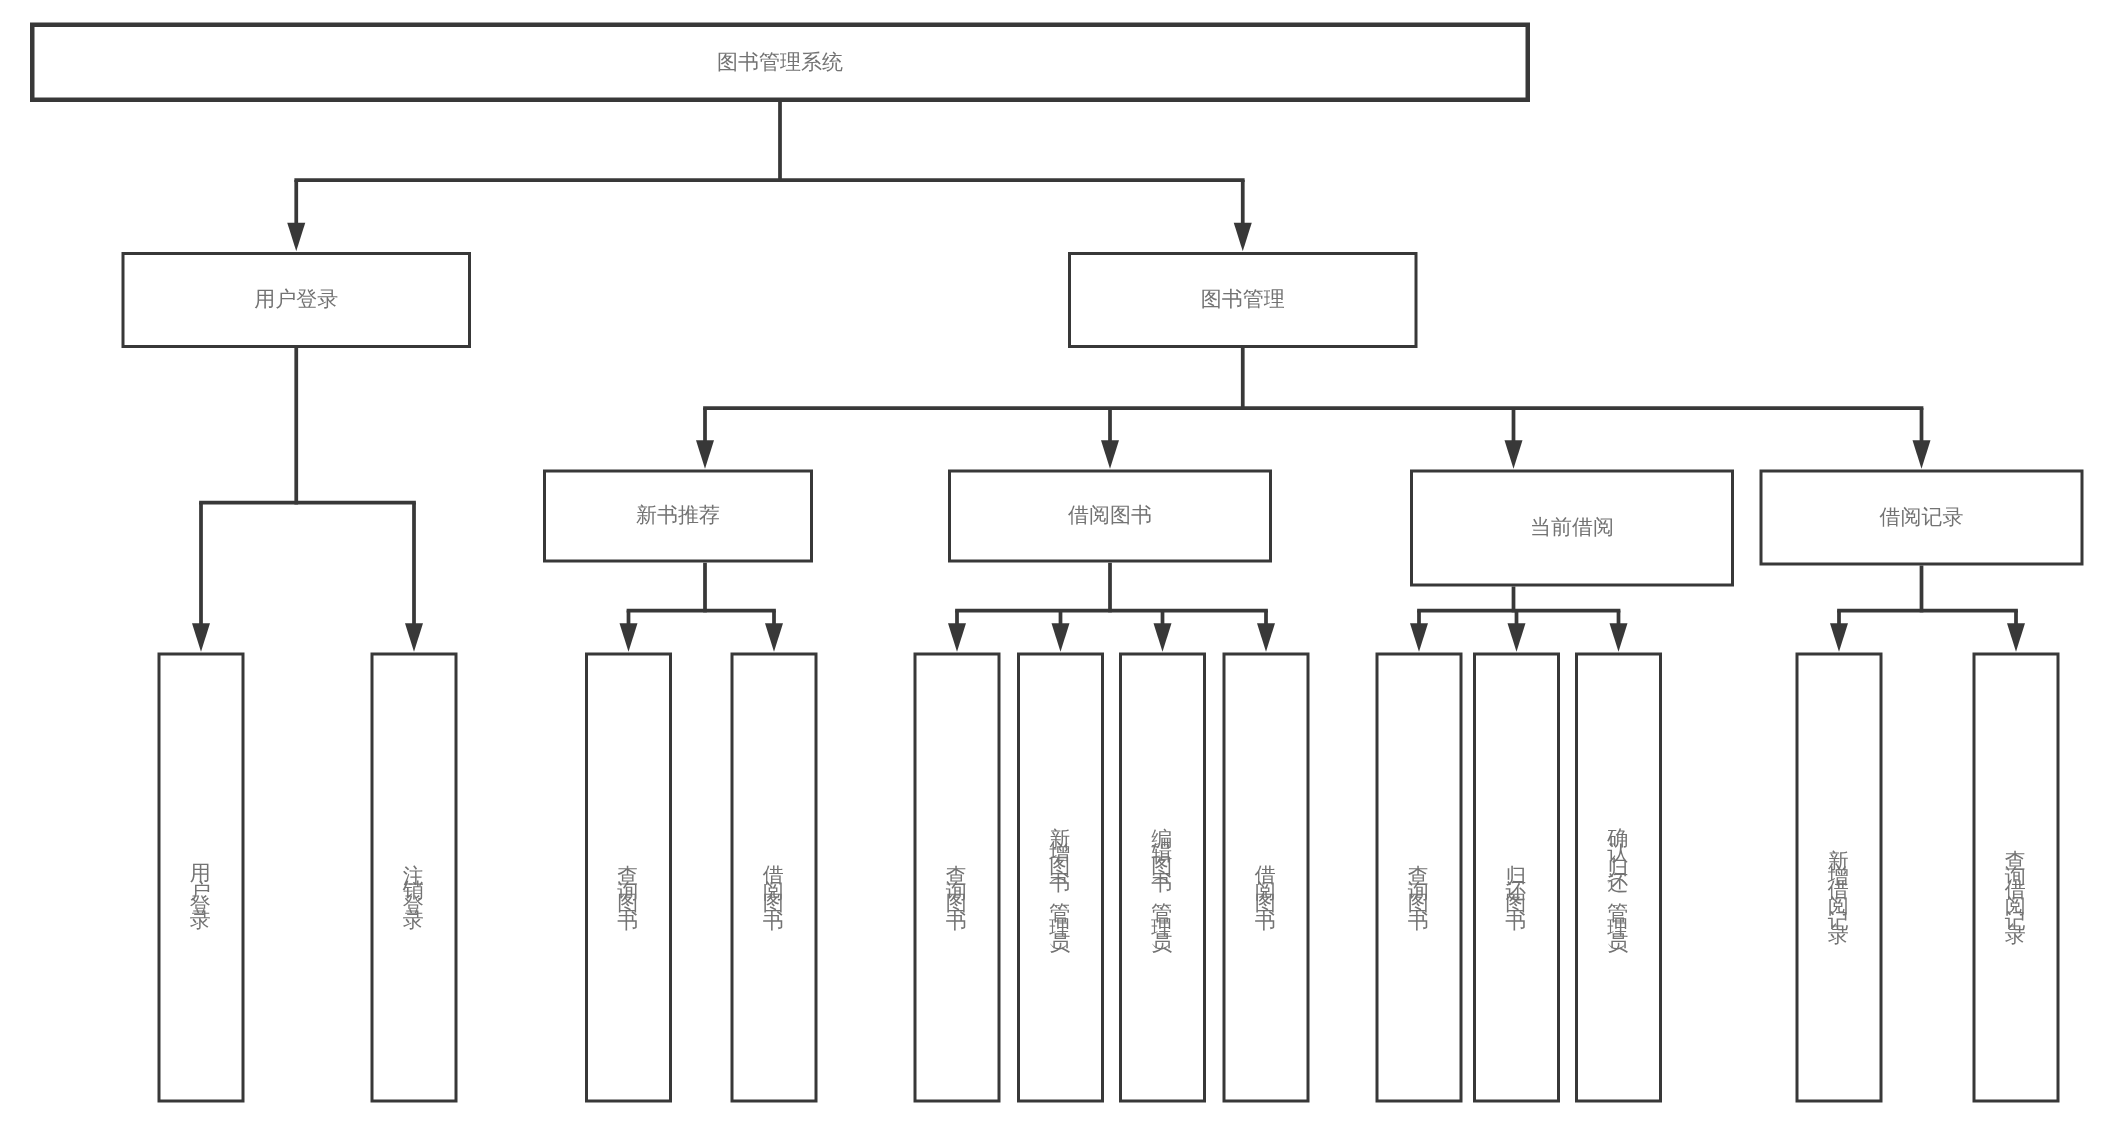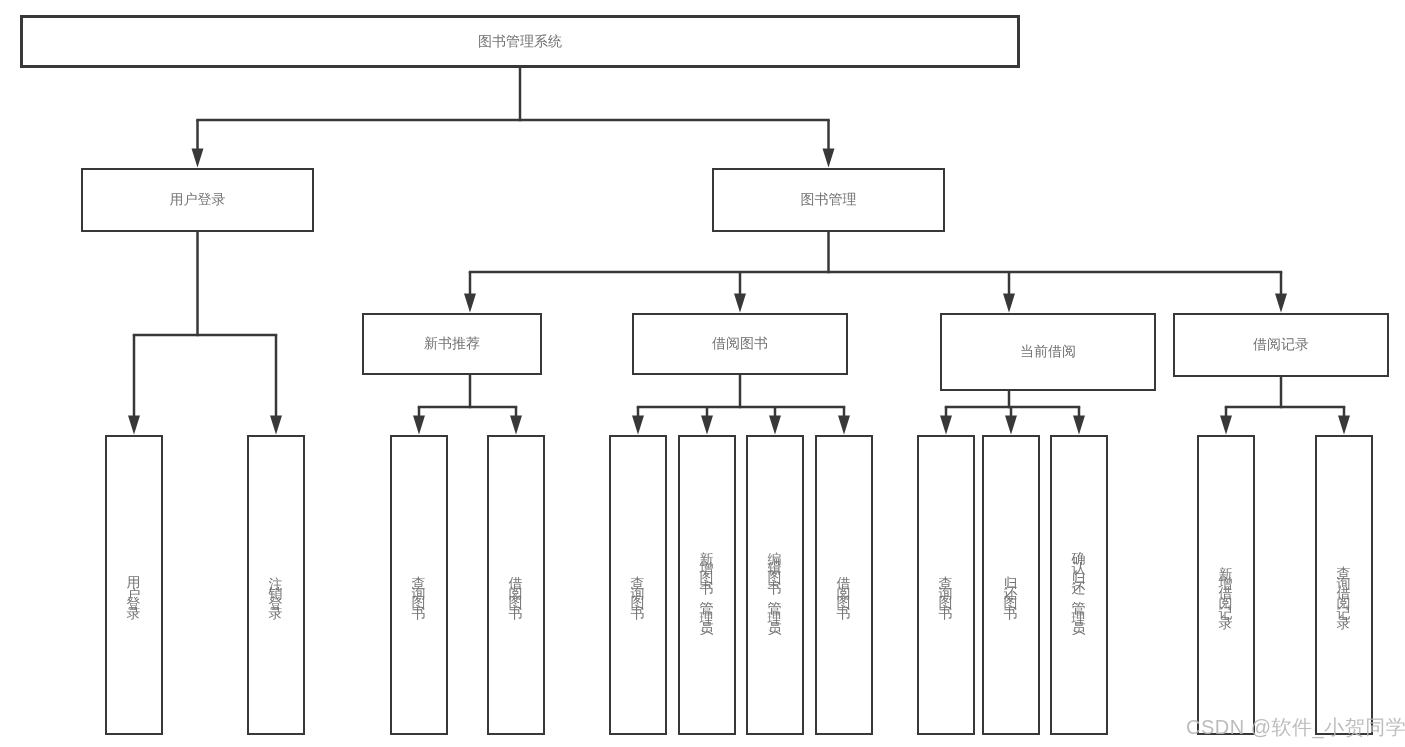--- a/index.html
+++ b/index.html
@@ -170,14 +170,13 @@
       <div class="node v" style="left: 1050px; top: 435px; width: 58px; height: 300px;">
         <span>确认归还（管理员）</span>
       </div>
       <div class="node v" style="left: 1197px; top: 435px; width: 58px; height: 300px;">
         <span>新增借阅记录</span>
       </div>
       <div class="node v" style="left: 1315px; top: 435px; width: 58px; height: 300px;">
         <span>查询借阅记录</span>
       </div>
     </div>
-  <div id="watermark">CSDN @软件_小贺同学</div>
 </div>
 
 </body></html>

